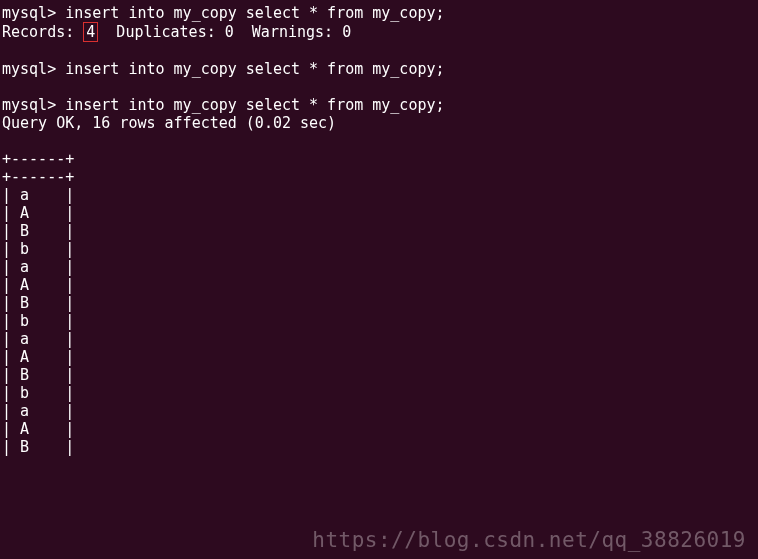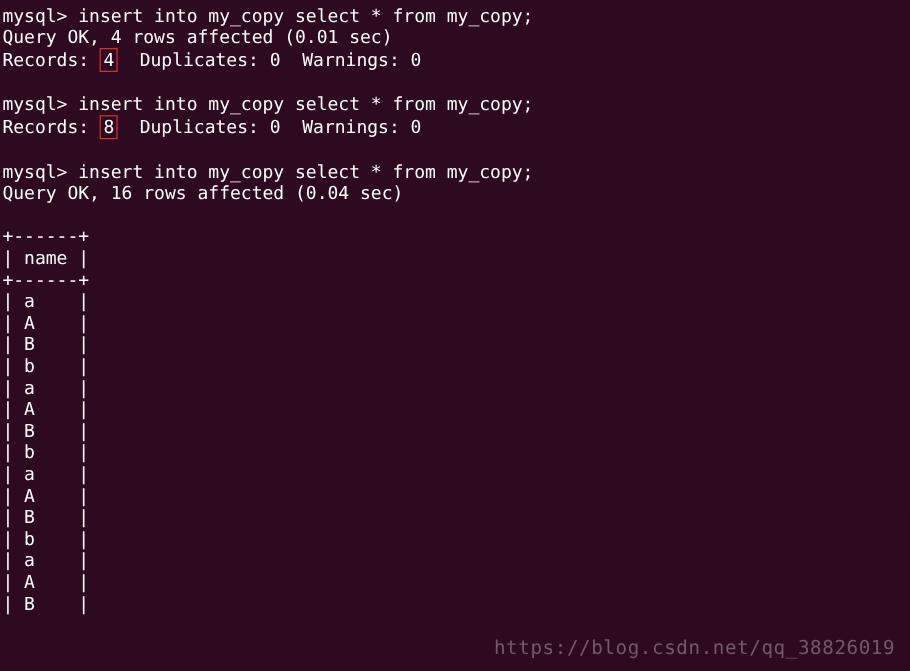--- a/index.html
+++ b/index.html
@@ -26,45 +26,42 @@
       border: 1px solid #d93030;
       padding: 0 2px;
       display: inline-block;
     }
     .watermark {
       position: absolute;
       bottom: 10px;
       right: 12px;
       color: #8a7480;
       font-family: 'DejaVu Sans Mono', monospace;
-      font-size: 16px;
+      font-size: 21px;
       opacity: 0.75;
       letter-spacing: 0.5px;
     }
   </style>
 </head>
 <body>
 
 <div>
 
 <div class="line"><span>mysql&gt; </span><span>insert into my_copy select * from my_copy;</span></div>
-<div class="line"><span>Query OK, </span><span>4</span><span> rows affected (0.01 sec)</span></div>
 <div class="line"><span>Records: </span><span class="highlight-box">4</span><span>  Duplicates: 0  Warnings: 0</span></div>
 <div class="line"> </div>
 
 <div class="line"><span>mysql&gt; </span><span>insert into my_copy select * from my_copy;</span></div>
-<div class="line"><span>Records: </span><span class="highlight-box">8</span><span>  Duplicates: 0  Warnings: 0</span></div>
 <div class="line"> </div>
 
 <div class="line"><span>mysql&gt; </span><span>insert into my_copy select * from my_copy;</span></div>
-<div class="line"><span>Query OK, </span><span>16</span><span> rows affected (0.04 sec)</span></div>
+<div class="line"><span>Query OK, </span><span>16</span><span> rows affected (0.02 sec)</span></div>
 <div class="line"> </div>
 
 <div class="line">+------+</div>
-<div class="line">| name |</div>
 <div class="line">+------+</div>
 <div class="line">| a    |</div>
 <div class="line">| A    |</div>
 <div class="line">| B    |</div>
 <div class="line">| b    |</div>
 <div class="line">| a    |</div>
 <div class="line">| A    |</div>
 <div class="line">| B    |</div>
 <div class="line">| b    |</div>
 <div class="line">| a    |</div>

